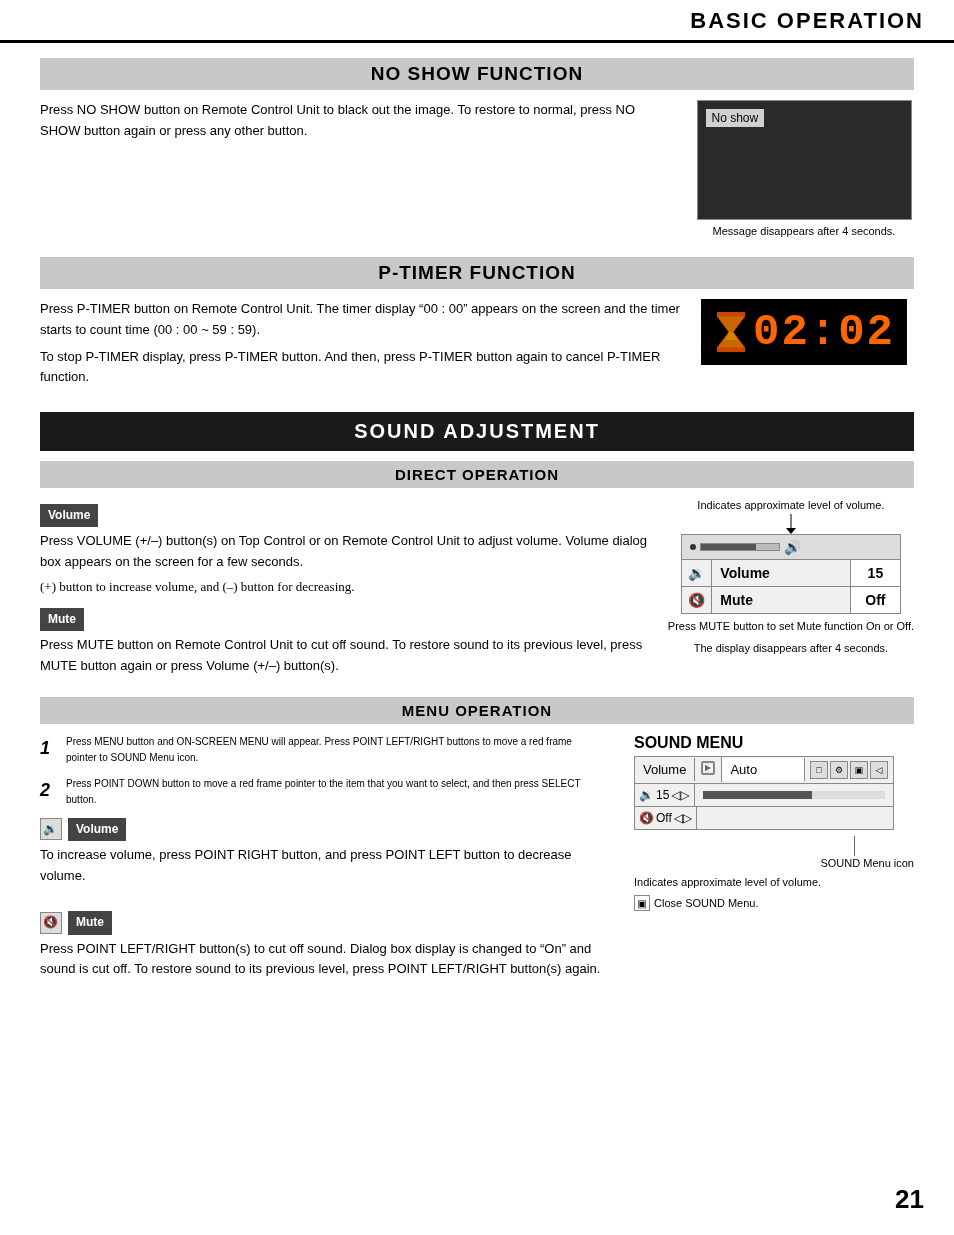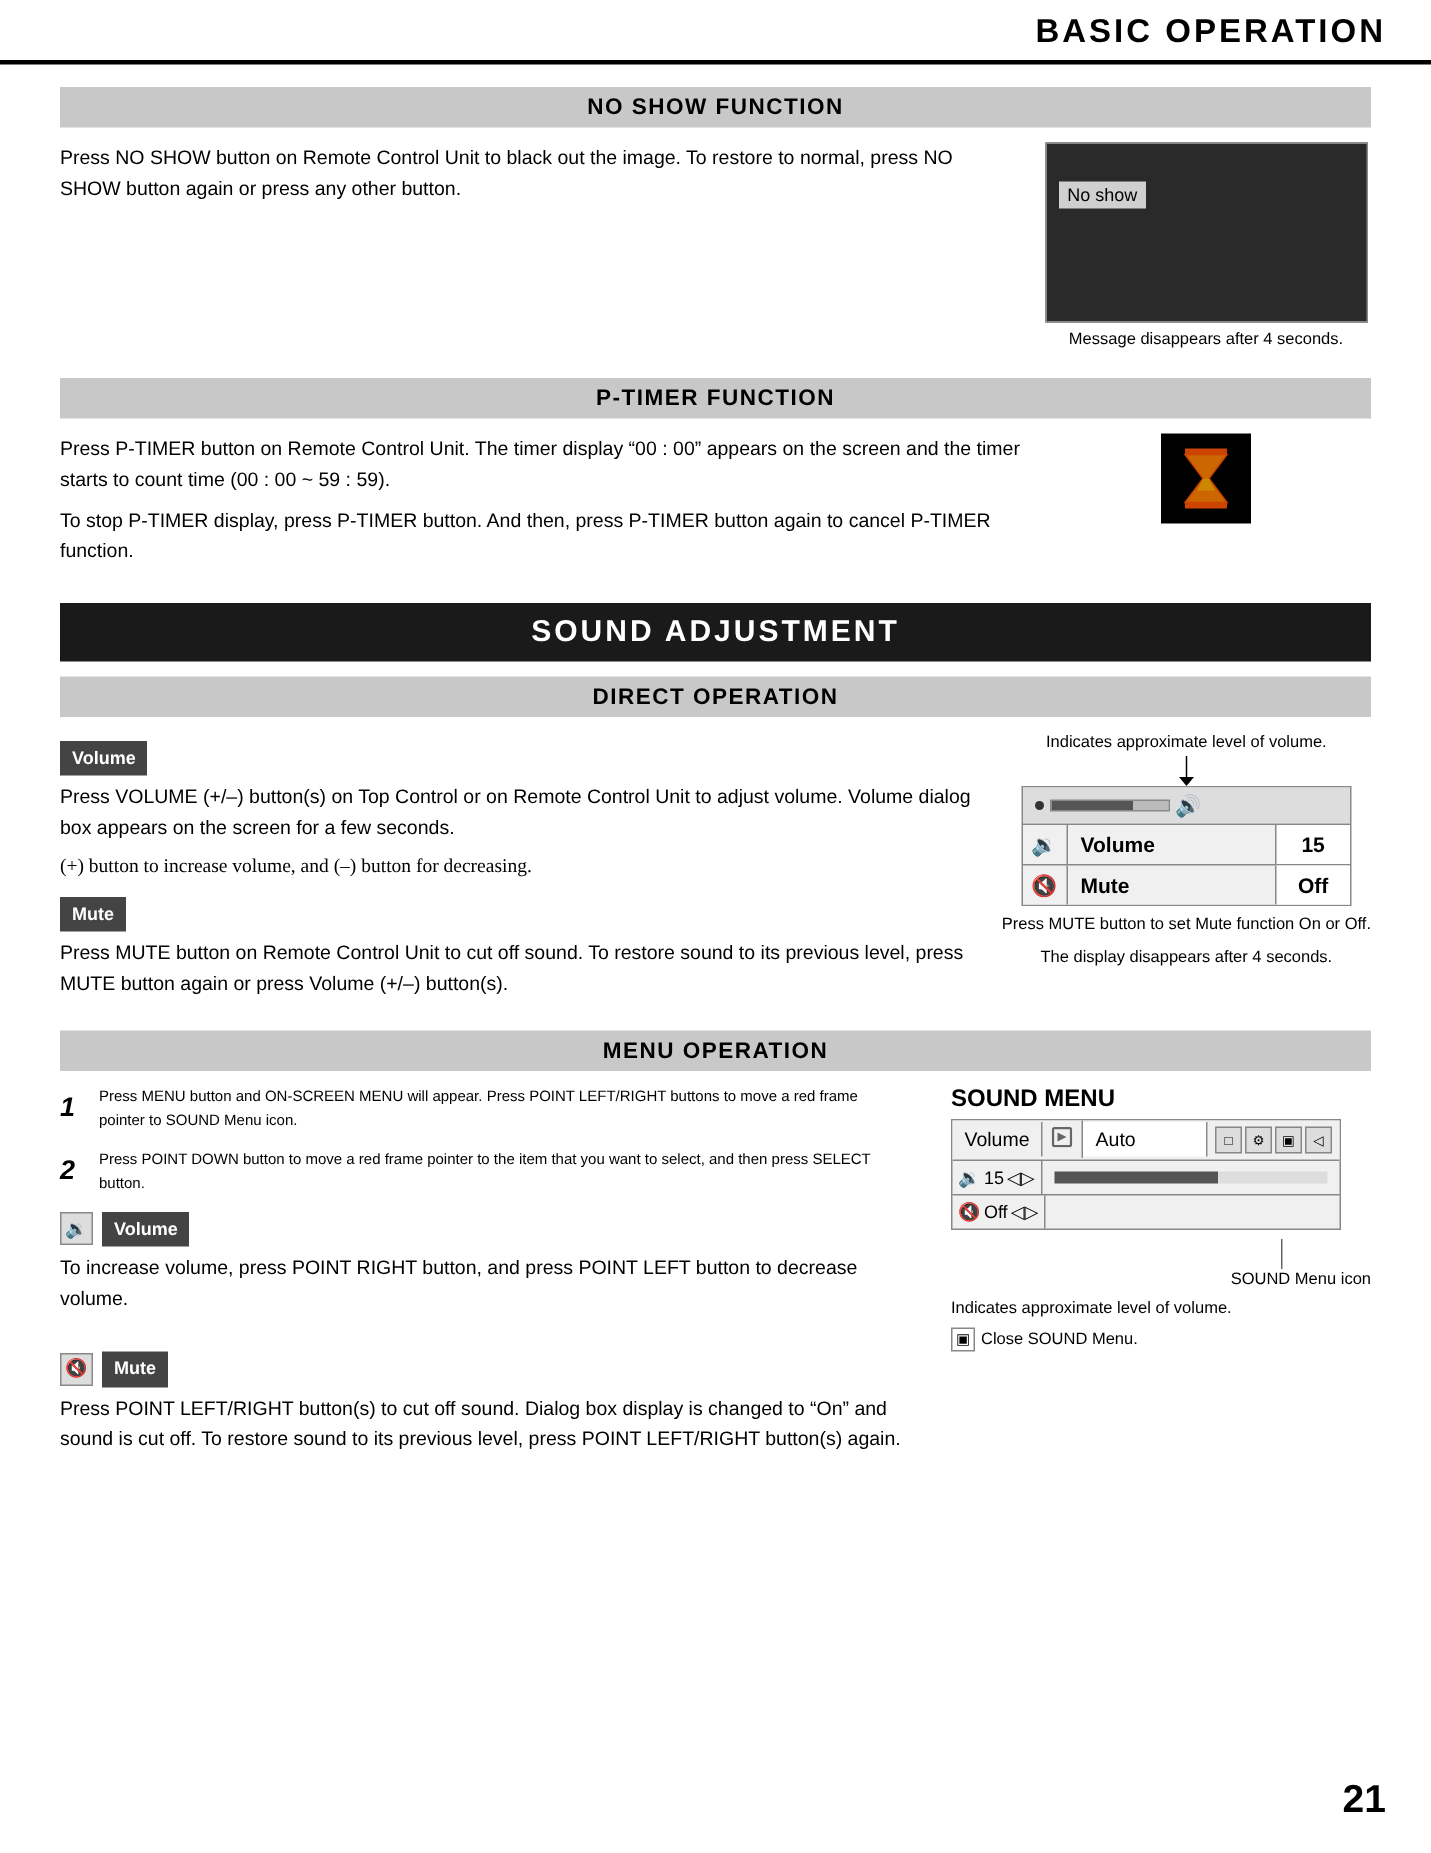--- a/index.html
+++ b/index.html
@@ -28,21 +28,21 @@
 
     .main-content {
       padding: 15px 40px 20px 40px;
     }
 
     
     .section-header-gray {
       background: #c8c8c8;
       text-align: center;
       padding: 5px 0;
-      font-size: 15px;
+      font-size: 19px;
       font-weight: bold;
       letter-spacing: 1px;
       margin-bottom: 10px;
     }
     .section-header-dark {
       background: #1a1a1a;
       color: #fff;
       text-align: center;
       padding: 8px 0;
       font-size: 20px;
@@ -83,21 +83,21 @@
     }
     .no-show-display {
       width: 215px;
       height: 120px;
       background: #2a2a2a;
       border: 1px solid #888;
       position: relative;
     }
     .no-show-label {
       position: absolute;
-      top: 25px;
+      top: 8px;
       left: 8px;
       background: #d0d0d0;
       color: #000;
       font-size: 12px;
       padding: 2px 6px;
     }
     .no-show-caption {
       font-size: 11px;
       margin-top: 5px;
       text-align: center;
@@ -468,20 +468,21 @@
       </div>
       <div class="ptimer-right">
         <div class="ptimer-display">
 
           <svg class="ptimer-icon" viewBox="0 0 36 44" fill="none" xmlns="http://www.w3.org/2000/svg">
             <rect x="4" y="2" width="28" height="4" fill="#cc4400"></rect>
             <rect x="4" y="38" width="28" height="4" fill="#cc4400"></rect>
             <polygon points="4,6 32,6 20,22 32,38 4,38 16,22" fill="#cc6600" stroke="#cc4400" stroke-width="1"></polygon>
             <polygon points="16,22 20,22 24,30 12,30" fill="#cc8800"></polygon>
           </svg>
+          <span class="ptimer-time">02:02</span>
         </div>
       </div>
     </div>
   </div>
 
   <div class="sound-section">
     <div class="section-header-dark">SOUND ADJUSTMENT</div>
 
     <div class="direct-op-section">
       <div class="section-header-sub">DIRECT OPERATION</div>

